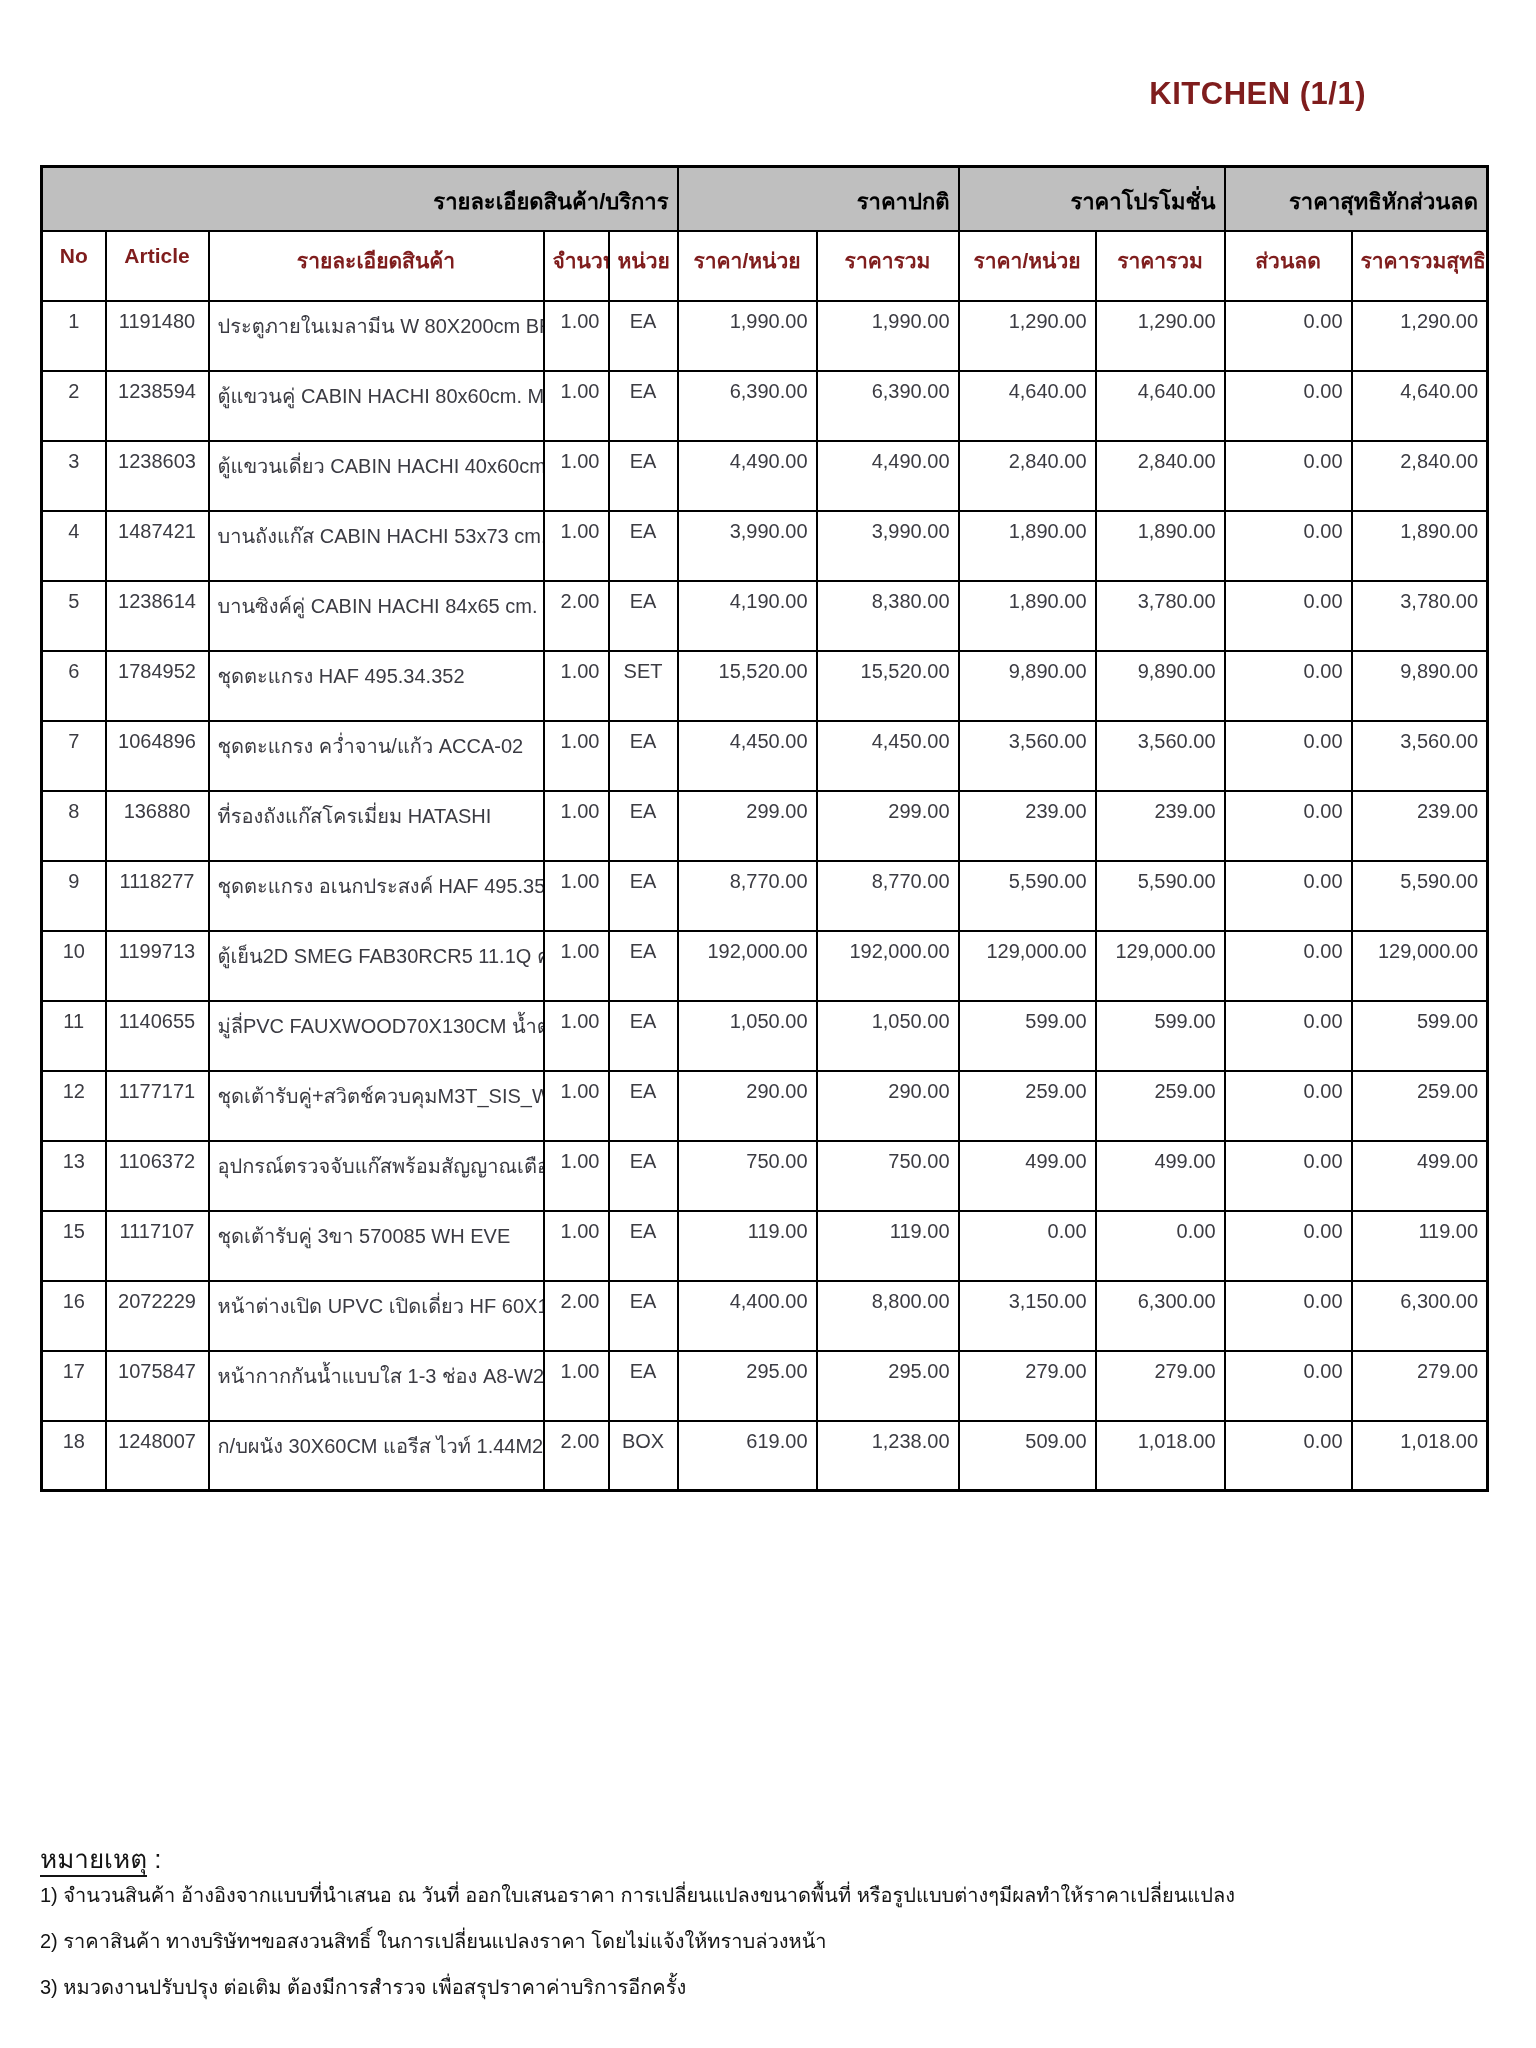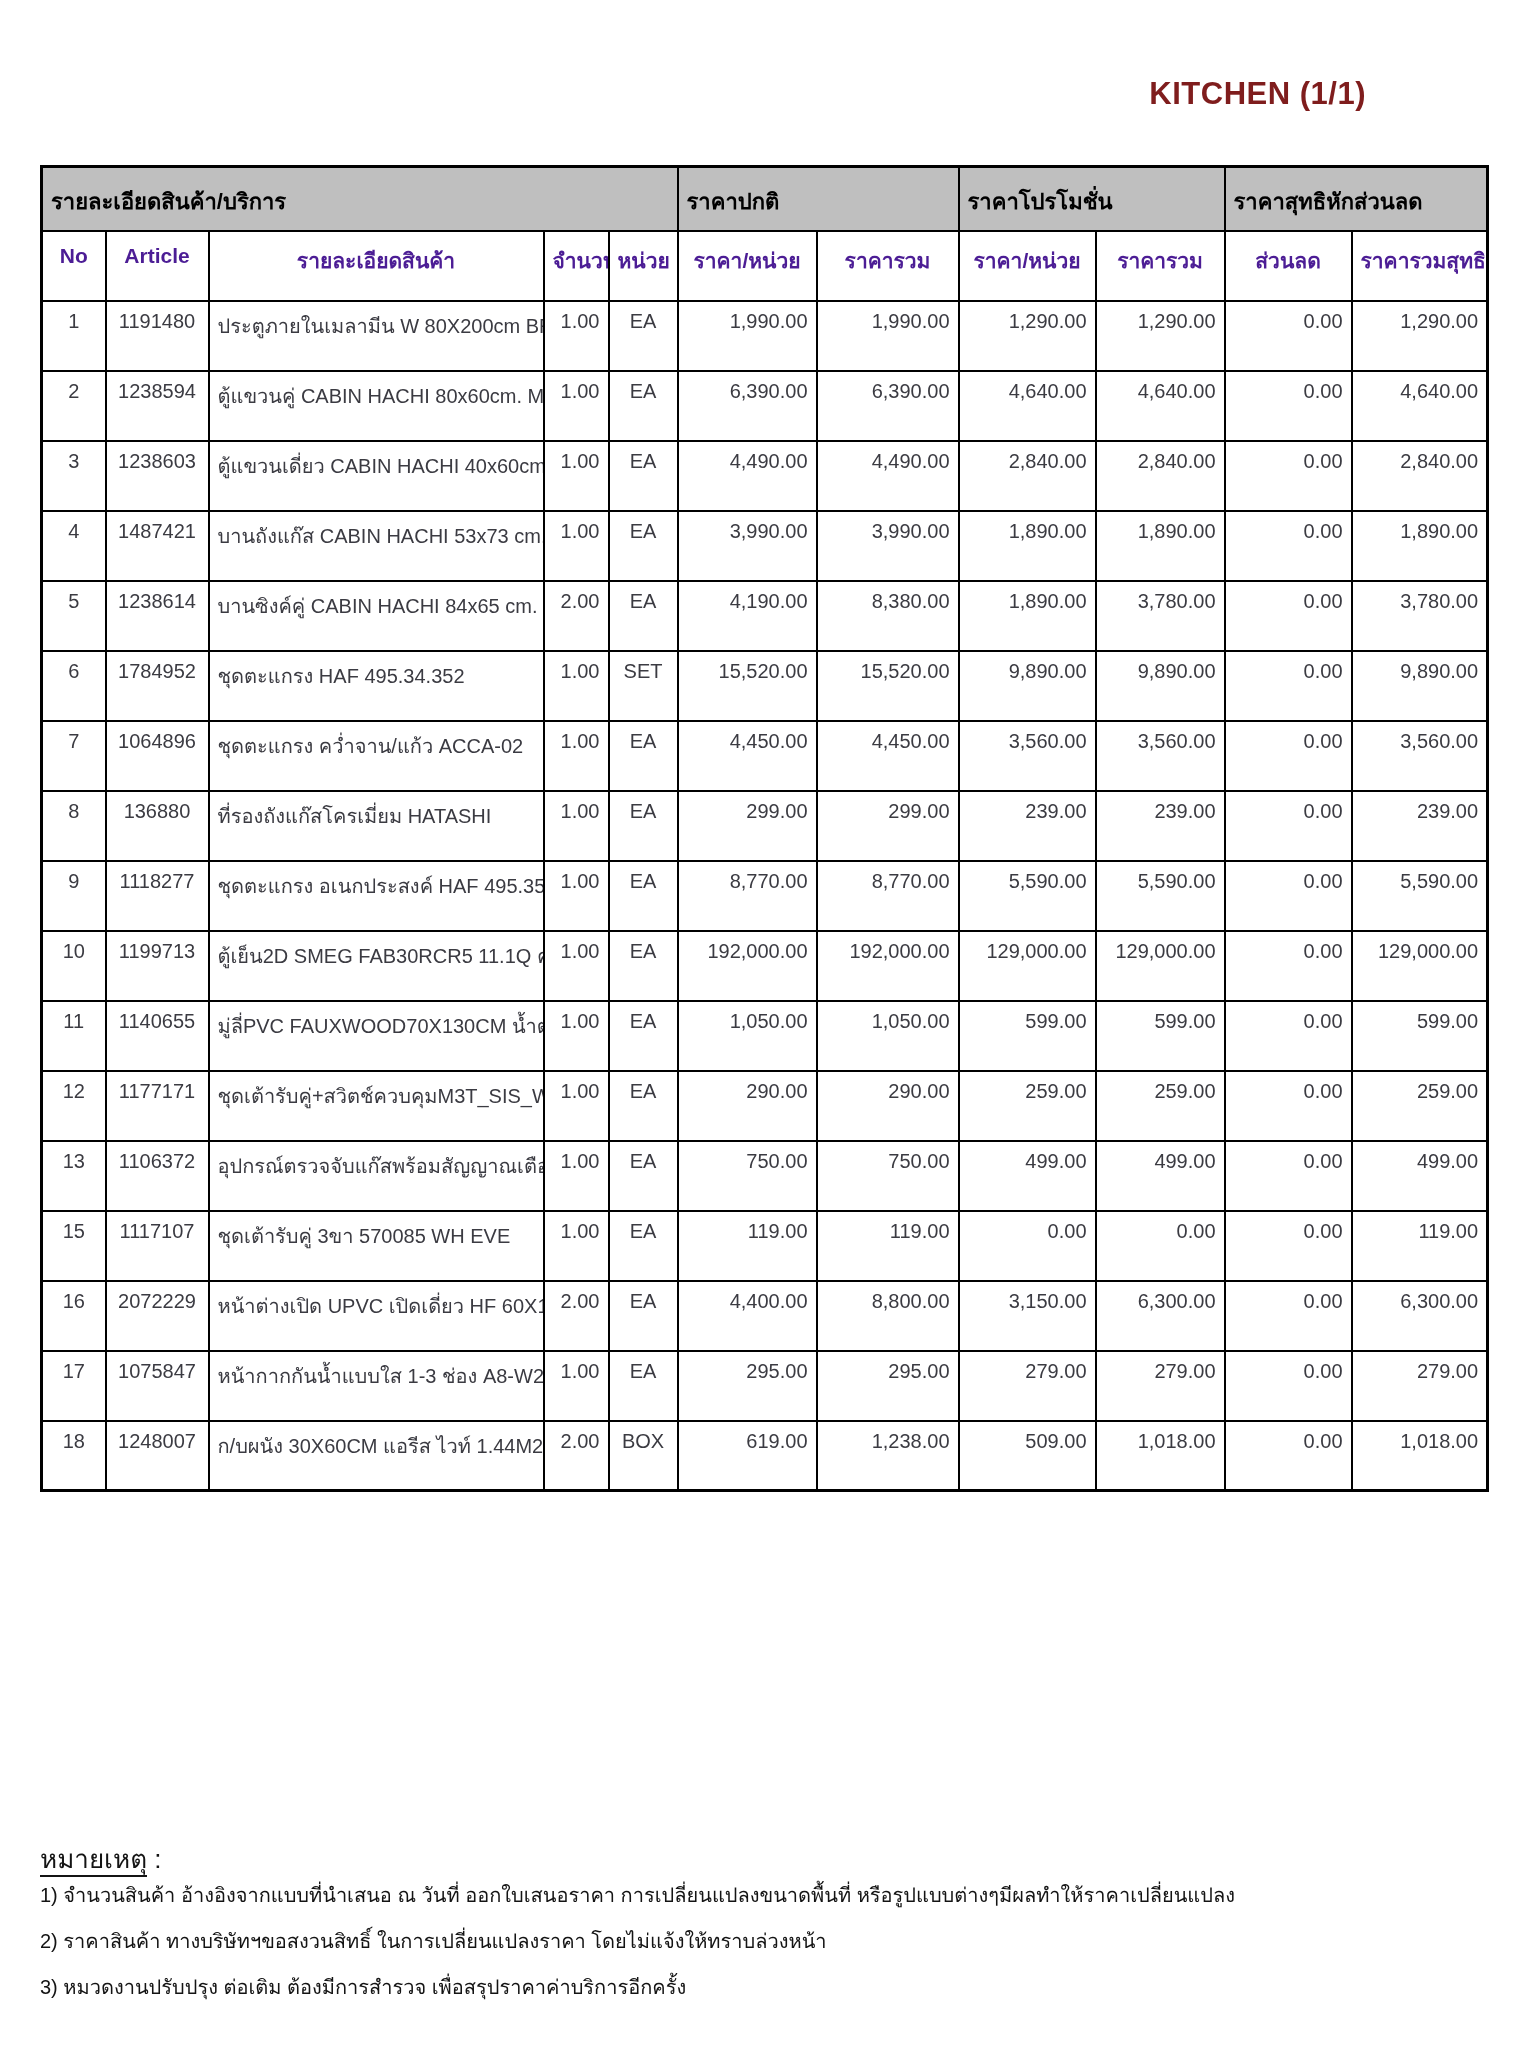--- a/index.html
+++ b/index.html
@@ -36,29 +36,29 @@
     vertical-align: top;
     overflow: hidden;
     white-space: nowrap;
   }
   .group-row th {
     background: #bfbfbf;
     height: 64px;
     font-size: 22px;
     font-weight: bold;
     color: #000000;
-    text-align: left;
+    text-align: right;
     padding-top: 16px;
   }
   .head-row th {
     background: #ffffff;
     height: 70px;
     font-size: 21px;
     font-weight: bold;
-    color: #4c1d95;
+    color: #7f1d1d;
     text-align: center;
     padding-top: 12px;
   }
   .price-table tbody tr { height: 70px; }
   .price-table tbody td {
     font-size: 20px;
     color: #3b3b42;
   }
   .c-center { text-align: center; }
   .c-left   { text-align: left; }

